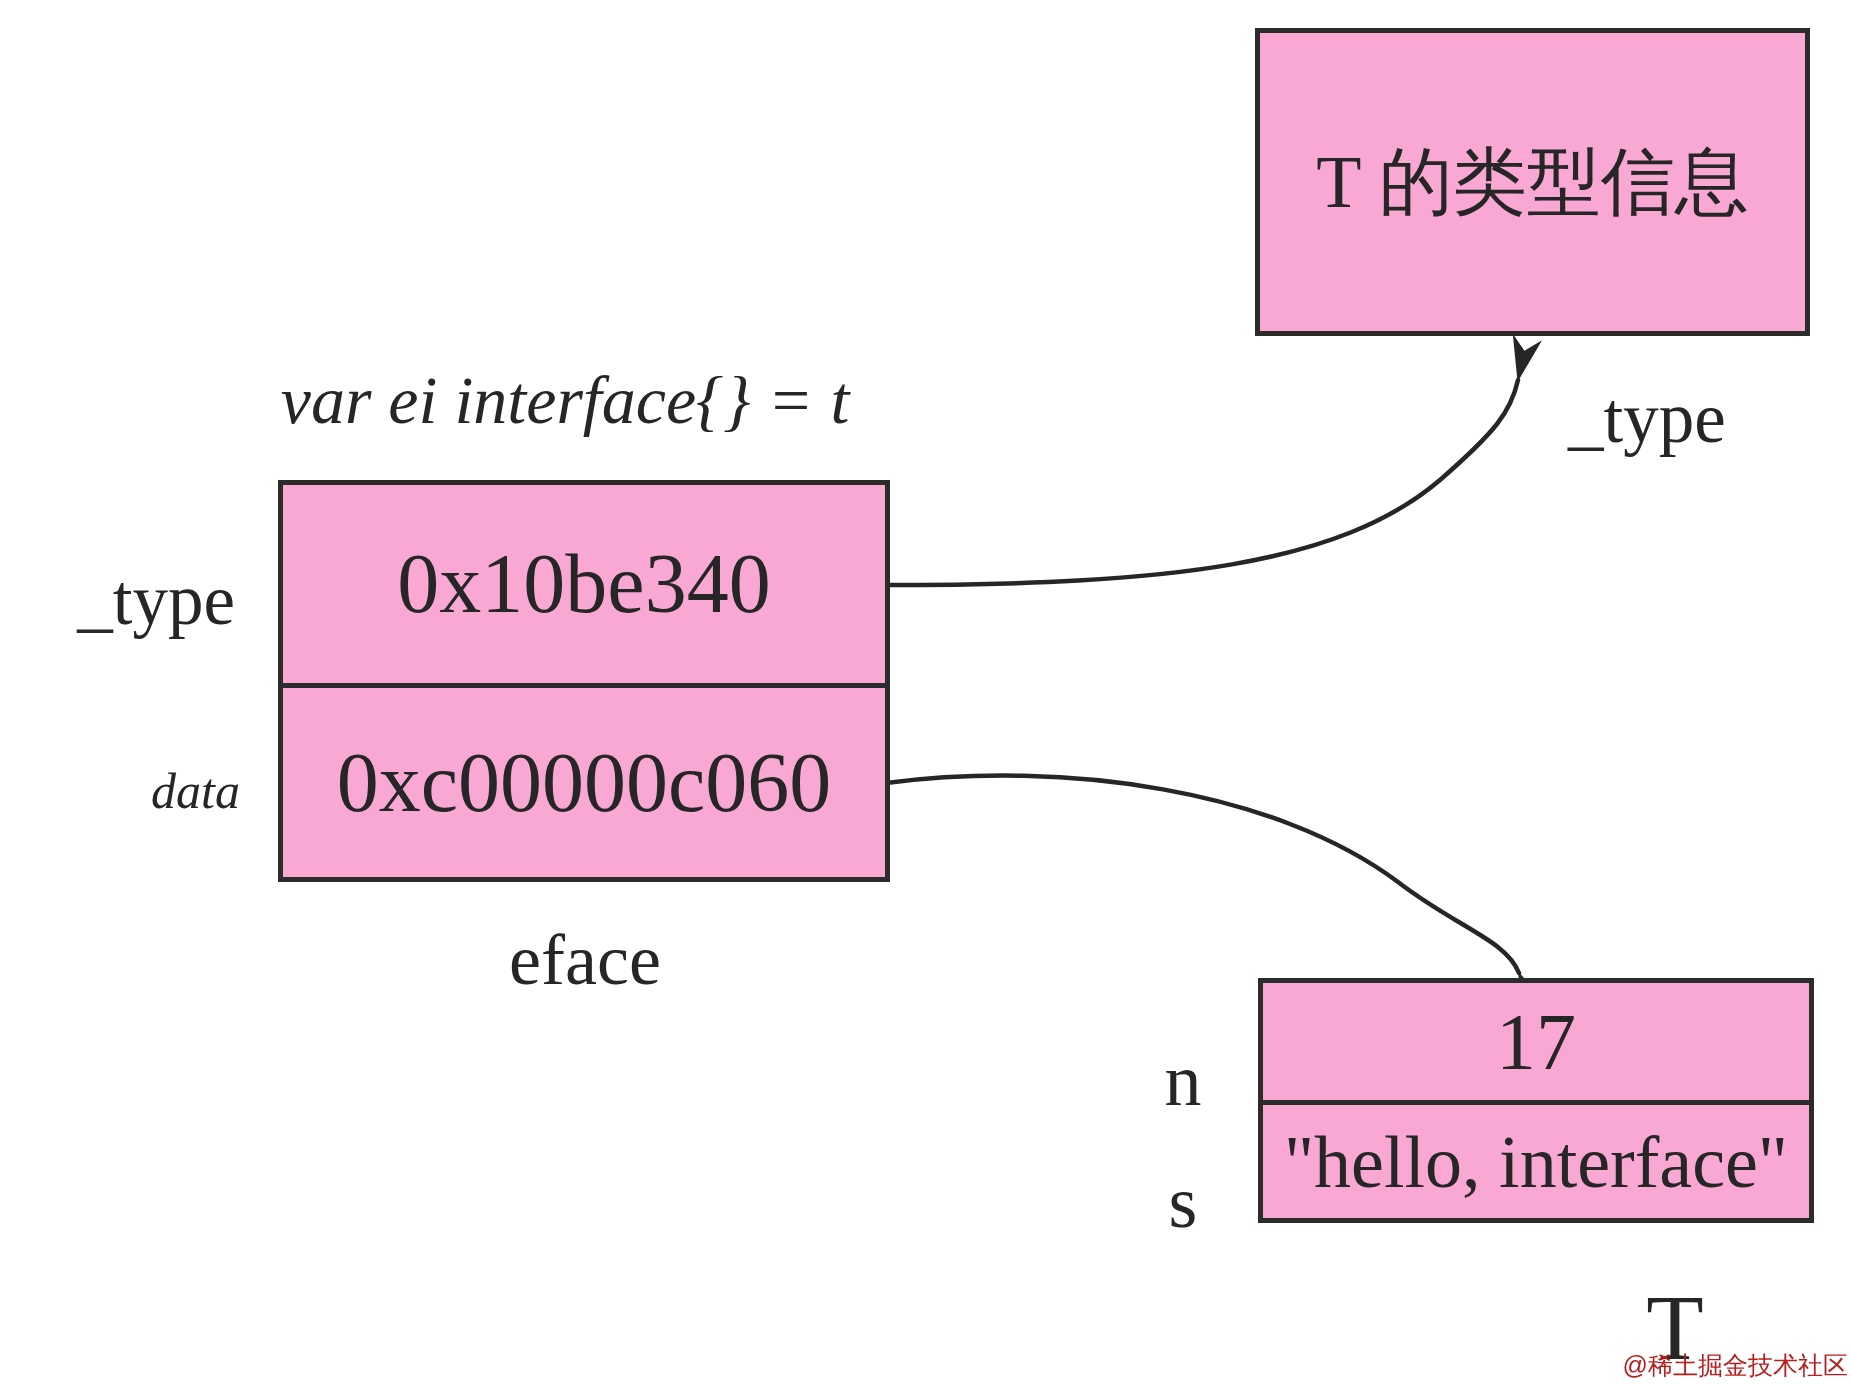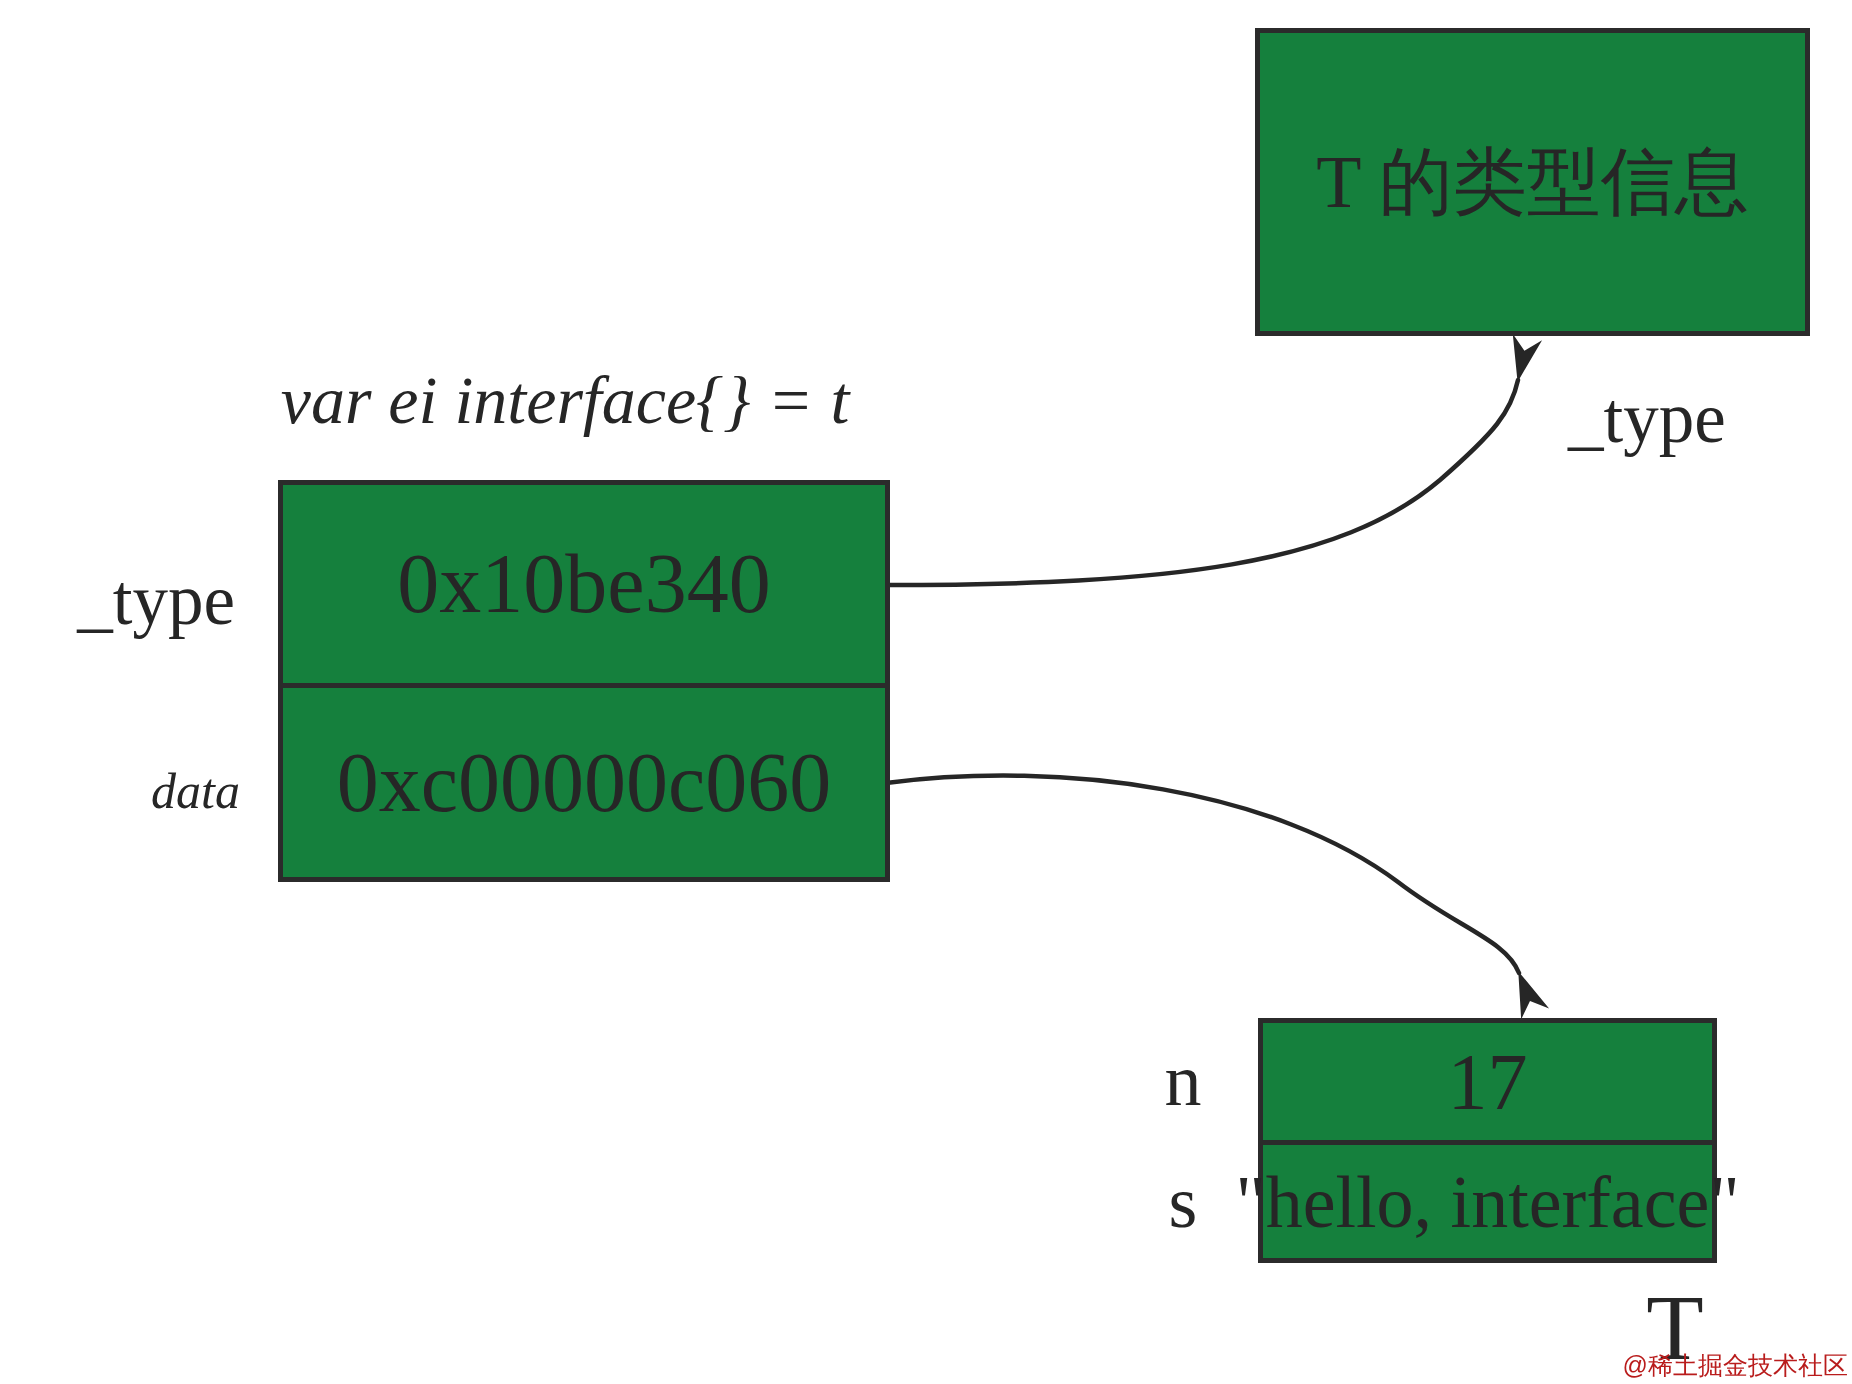--- a/index.html
+++ b/index.html
@@ -9,21 +9,21 @@
     height: 1384px;
     background: #ffffff;
     overflow: hidden;
     font-family: "Liberation Serif", "DejaVu Serif", serif;
     color: #262626;
   }
   .abs { position: absolute; display: flex; align-items: center; justify-content: center; line-height: 1; }
   .box {
     position: absolute;
     border: 5px solid #2b2b2b;
-    background: #15803d;
+    background: #f9a8d4;
     box-sizing: border-box;
     display: flex;
     flex-direction: column;
   }
   .box .row {
     display: flex;
     align-items: center;
     justify-content: center;
     box-sizing: border-box;
     line-height: 1;
@@ -39,21 +39,21 @@
 
   .lbl-type  { left: 25px;  top: 548px;  width: 210px; height: 105px; font-size: 71px; justify-content: flex-end; }
   .lbl-data  { left: 25px;  top: 738px;  width: 215px; height: 105px; font-size: 50px; justify-content: flex-end; font-style: italic; }
   .cap-eface { left: 385px; top: 912px;  width: 400px; height: 95px;  font-size: 72px; }
 
   .type-info-box { left: 1255px; top: 28px; width: 555px; height: 308px; align-items: center; justify-content: center; }
   .type-info-box .cjk { font-size: 74px; line-height: 1; white-space: nowrap; }
 
   .lbl-ptr-type { left: 1568px; top: 372px; width: 240px; height: 92px; font-size: 71px; justify-content: flex-start; }
 
-  .t-box { left: 1258px; top: 1018px; width: 459px; height: 245px; }
+  .t-box { left: 1258px; top: 978px; width: 556px; height: 245px; }
   .t-box .row-n { height: 122px; font-size: 80px; }
   .t-box .row-s { flex: 1; font-size: 74px; white-space: nowrap; }
 
   .lbl-n { left: 1128px; top: 1026px; width: 110px; height: 108px; font-size: 74px; }
   .lbl-s { left: 1128px; top: 1148px; width: 110px; height: 108px; font-size: 74px; }
   .cap-t { left: 1570px; top: 1272px; width: 210px; height: 110px; font-size: 94px; }
 
   .watermark {
     position: absolute;
     right: 4px;
@@ -84,20 +84,21 @@
 
   <div class="abs title-declaration">var ei interface{} = t</div>
 
   <div class="box eface-box">
     <div class="row row-type divided">0x10be340</div>
     <div class="row row-data">0xc00000c060</div>
   </div>
 
   <div class="abs lbl-type">_type</div>
   <div class="abs lbl-data">data</div>
+  <div class="abs cap-eface">eface</div>
 
   <div class="box type-info-box">
     <div class="cjk">T 的类型信息</div>
   </div>
 
   <div class="abs lbl-ptr-type">_type</div>
 
   <div class="box t-box">
     <div class="row row-n divided">17</div>
     <div class="row row-s">"hello, interface"</div>

